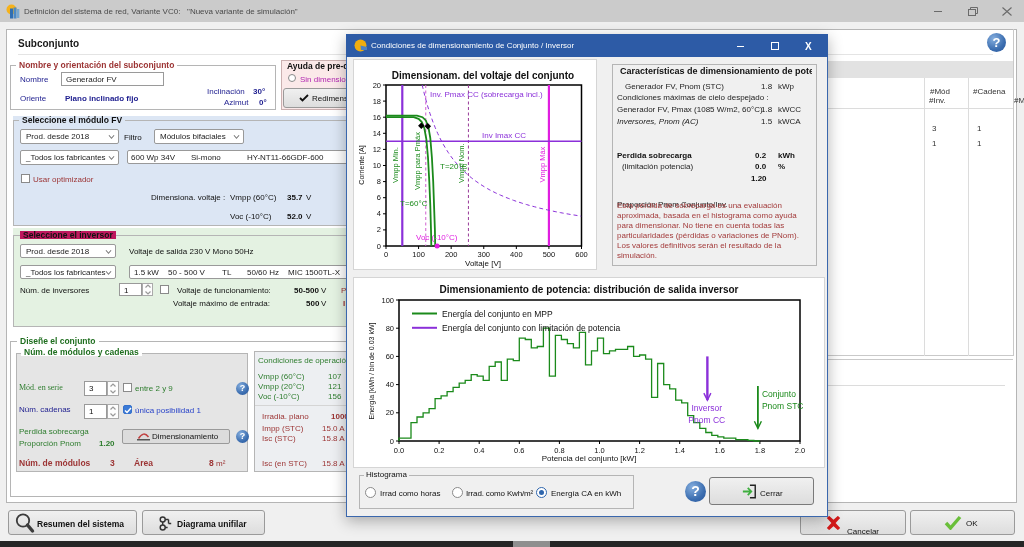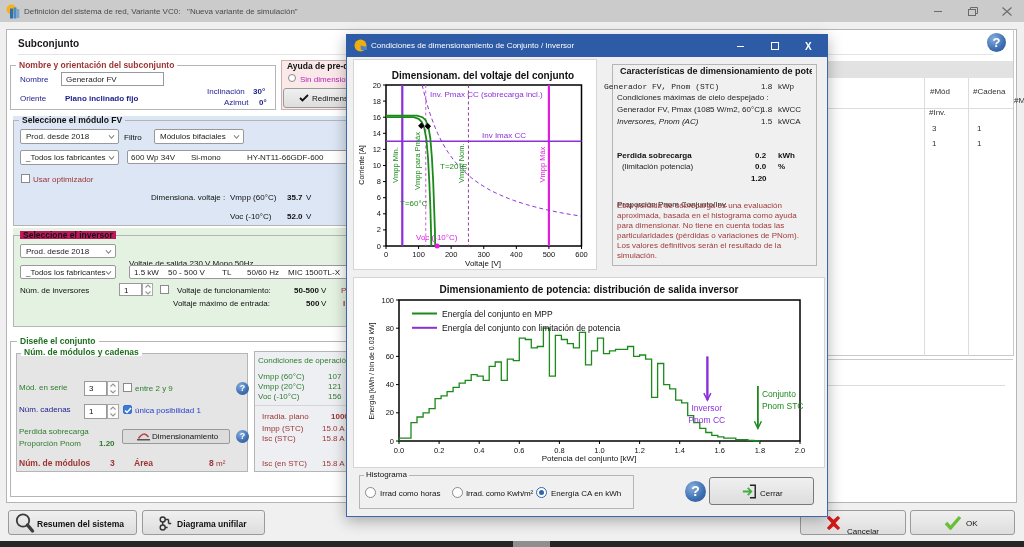--- a/index.html
+++ b/index.html
@@ -95,21 +95,21 @@
 <t style="left:230px;top:212px;color:#111;">Voc (-10°C)</t>
 <t class="b" style="left:287px;top:212px;color:#111;">52.0</t>
 <t style="left:306px;top:212px;color:#111;">V</t>
 
 <div class="abs" style="left:13px;top:228px;width:807px;height:99px;background:#e4f2e2;"></div>
 <div class="abs" style="left:13px;top:234.5px;width:807px;height:92.5px;border:1px solid #b5b5b5;"></div>
 <t class="grplbl" style="left:20px;top:231px;background:#be185d;color:#111;">Seleccione el inversor</t>
 <div class="combo" style="left:20px;top:244px;width:96px;height:14px;">Prod. desde 2018<svg class="chev" viewBox="0 0 8 7">
       <path d="M1 1.5 L4 5 L7 1.5" stroke="#777" fill="none" stroke-width="1.2"></path>
     </svg></div>
-<t style="left:129px;top:259px;color:#111;">Voltaje de salida 230 V Mono 50Hz</t>
+<t style="left:129px;top:247px;color:#111;">Voltaje de salida 230 V Mono 50Hz</t>
 <div class="combo" style="left:20px;top:265px;width:96px;height:14px;">_Todos los fabricantes<svg class="chev" viewBox="0 0 8 7">
       <path d="M1 1.5 L4 5 L7 1.5" stroke="#777" fill="none" stroke-width="1.2"></path>
     </svg></div>
 <div class="abs" style="left:129px;top:265px;width:278px;height:14px;background:#fff;border:1px solid #999;border-radius:2px;"></div>
 <t style="left:134px;top:268px;color:#222;">1.5 kW</t>
 <t style="left:168px;top:268px;color:#222;">50 - 500 V</t>
 <t style="left:222px;top:268px;color:#222;">TL</t>
 <t style="left:247px;top:268px;color:#222;">50/60 Hz</t>
 <t style="left:288px;top:268px;color:#222;">MIC 1500TL-X</t>
 <t style="left:20px;top:286px;color:#111;">Núm. de inversores</t>
@@ -125,21 +125,21 @@
 <t class="dred" style="left:341px;top:286px;">P</t>
 <t style="left:173px;top:299px;color:#111;">Voltaje máximo de entrada:</t>
 <t class="b" style="left:306px;top:299px;color:#111;">500</t>
 <t style="left:321px;top:299px;color:#111;">V</t>
 <t class="dred b" style="left:343px;top:299px;">I</t>
 
 <div class="grpbox" style="left:10px;top:341px;width:690px;height:156px;"></div>
 <t class="grplbl" style="left:17px;top:337px;background:#fff;color:#1f6e1f;">Diseñe el conjunto</t>
 <div class="grpbox" style="left:16px;top:353px;width:232px;height:119px;background:#e5e5e5;"></div>
 <t class="grplbl" style="left:21px;top:348px;background:#fff;color:#1f6e1f;">Núm. de módulos y cadenas</t>
-<t class="grn" style="left:19px;top:383px;">Mód. en serie</t>
+<t class="grn" style="left:19px;top:383px;font-family:Liberation Serif, serif;">Mód. en serie</t>
 <div class="spin" style="left:84px;top:381px;width:23px;height:15px;">3</div>
 <div class="abs" style="left:107px;top:381px;width:12px;height:15px;background:#fdfdfd;border:1px solid #aaa;"></div>
 <svg class="abs" style="left:109px;top:383px" width="8" height="11" viewBox="0 0 8 11">
     <path d="M1.5 3.5 L4 1 L6.5 3.5 M1.5 7.5 L4 10 L6.5 7.5" stroke="#999" fill="none" stroke-width="1.2"></path>
   </svg>
 <div class="cb" style="left:123px;top:383px;"></div>
 <t class="grn" style="left:135px;top:384px;">entre 2 y 9</t>
 <div class="qicon" style="left:236px;top:382px;width:13px;height:13px;font-size:9px;line-height:13px;">?</div>
 <t class="navy" style="left:19px;top:405px;">Núm. cadenas</t>
 <div class="spin" style="left:84px;top:404px;width:23px;height:15px;">1</div>
@@ -187,21 +187,21 @@
 <t class="dred" style="left:262px;top:459px;">Isc (en STC)</t>
 <t class="dred" style="left:322px;top:459px;">15.8 A</t>
 
 <div class="abs" style="left:828px;top:61px;width:185px;height:17px;background:#e2e2e2;"></div>
 <div class="abs" style="left:828px;top:78px;width:185px;height:278px;background:#fff;border-bottom:1px solid #c9c9c9;"></div>
 <div class="abs" style="left:924px;top:78px;width:1px;height:278px;background:#dcdcdc;"></div>
 <div class="abs" style="left:968px;top:78px;width:1px;height:278px;background:#dcdcdc;"></div>
 <div class="abs" style="left:1013px;top:29px;width:1px;height:327px;background:#c9c9c9;"></div>
 <div class="abs" style="left:828px;top:108px;width:185px;height:1px;background:#dcdcdc;"></div>
 <t style="left:930px;top:87px;color:#333;">#Mód</t>
-<t style="left:929px;top:108px;color:#333;">#Inv.</t>
+<t style="left:929px;top:96px;color:#333;">#Inv.</t>
 <t style="left:973px;top:87px;color:#333;">#Cadena</t>
 <t style="left:974px;top:96px;color:#333;margin-left:40px;">#MPPT</t>
 <t style="left:932px;top:124px;color:#333;">3</t>
 <t style="left:932px;top:139px;color:#333;">1</t>
 <t style="left:977px;top:124px;color:#333;">1</t>
 <t style="left:977px;top:139px;color:#333;">1</t>
 <div class="abs" style="left:828px;top:359px;width:185px;height:1px;background:#c9c9c9;"></div>
 <div class="abs" style="left:828px;top:385px;width:177px;height:1px;background:#dcdcdc;"></div>
 
 <div class="btn" style="left:8px;top:510px;width:129px;height:25px;"></div>
@@ -302,21 +302,21 @@
     <text x="63" y="181" font-size="8" fill="#e01ee0">Voc (-10°C)</text>
     <circle cx="84.15583333333333" cy="187" r="2.5" fill="#e01ee0"></circle>
     <text x="45" y="124" font-size="7.5" fill="#1b8a1b" transform="rotate(-90 45 124)">Vmpp Min.</text>
     <text x="67" y="131" font-size="7.5" fill="#1b8a1b" transform="rotate(-90 67 131)">Vmpp para Pmáx</text>
     <text x="111" y="124" font-size="7.5" fill="#1b8a1b" transform="rotate(-90 111 124)">Vmpp Nom.</text>
     <text x="192" y="123.5" font-size="7.5" fill="#e01ee0" transform="rotate(-90 192 123.5)">Vmpp Máx</text>
   </svg>
 
 <div class="grpbox" style="left:612px;top:64px;width:205px;height:202px;"></div>
 <t class="b" style="left:618px;top:66px;font-size:9px;color:#111;background:#f0f0f0;padding:0 2px;max-width:194px;overflow:hidden;">Características de dimensionamiento de potencias</t>
-<t style="left:604px;top:82px;font-family:Liberation Mono, monospace;">Generador FV, Pnom (STC)</t>
+<t style="left:625px;top:82px;">Generador FV, Pnom (STC)</t>
 <t style="left:761px;top:82px;">1.8</t>
 <t style="left:778px;top:82px;">kWp</t>
 <t style="left:617px;top:93px;">Condiciones máximas de cielo despejado :</t>
 <t style="left:617px;top:105px;">Generador FV, Pmax (1085 W/m2, 60°C)</t>
 <t style="left:761px;top:105px;">1.8</t>
 <t style="left:778px;top:105px;">kWCC</t>
 <t style="left:617px;top:117px;font-style:italic;">Inversores, Pnom (AC)</t>
 <t style="left:761px;top:117px;">1.5</t>
 <t style="left:778px;top:117px;">kWCA</t>
 <t class="b" style="left:617px;top:151px;color:#111;">Perdida sobrecarga</t>

